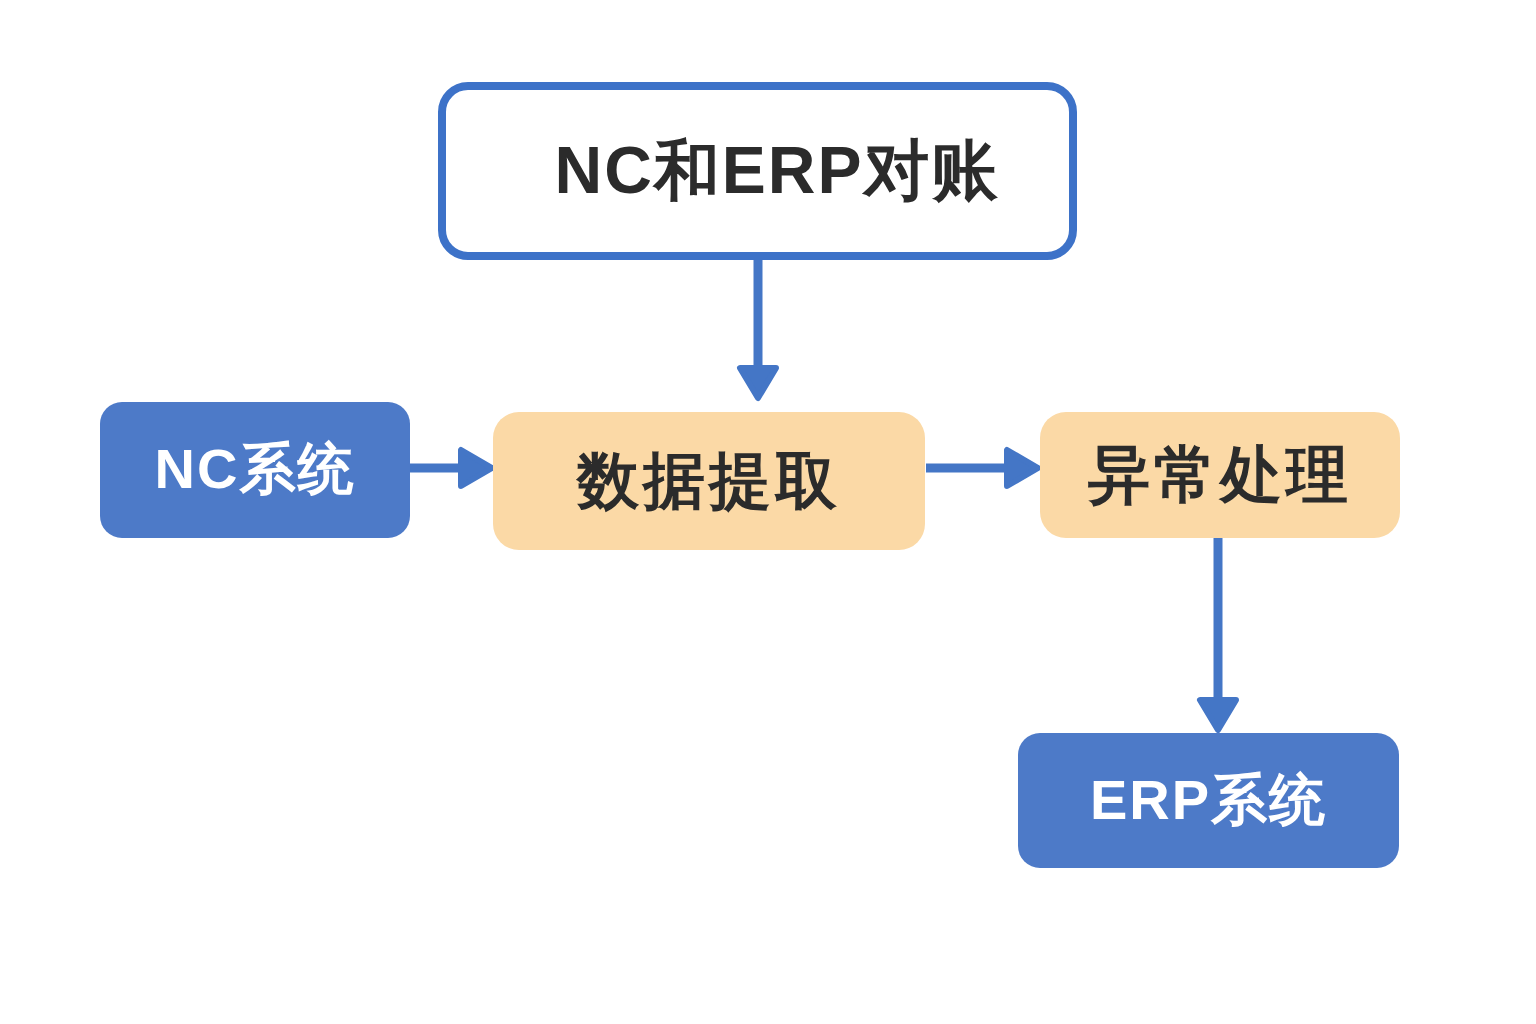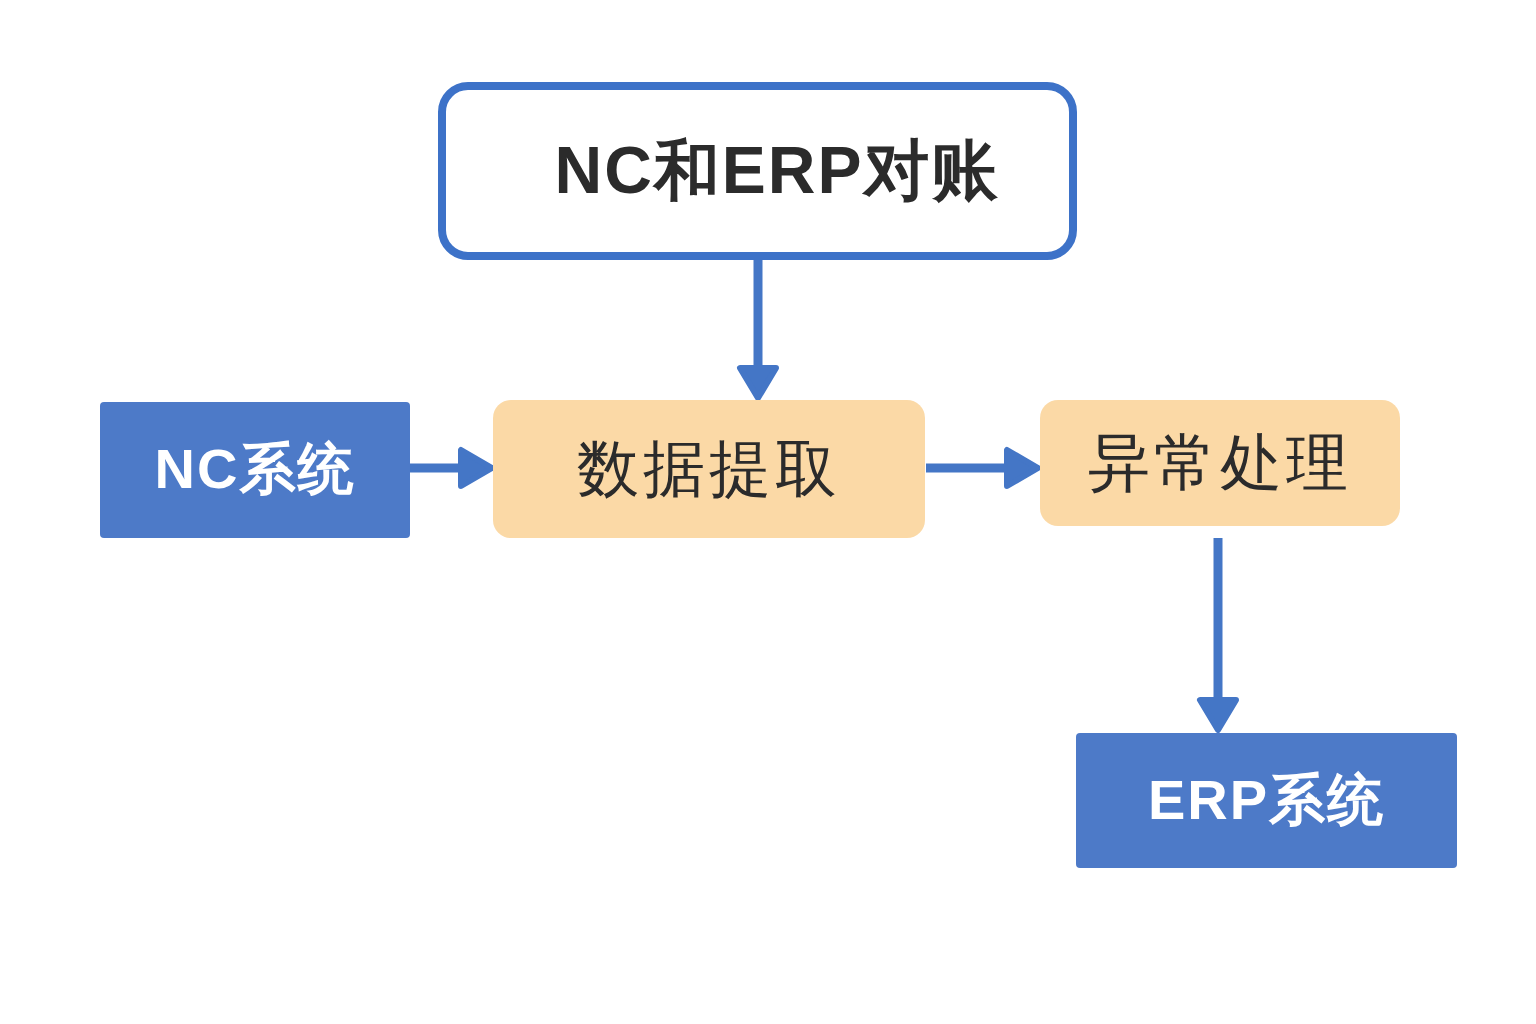--- a/index.html
+++ b/index.html
@@ -36,39 +36,40 @@
     border: 8px solid var(--outline-blue);
     border-radius: 30px;
     color: var(--text-dark);
     font-size: 66px;
     font-weight: 600;
     letter-spacing: 2px;
     padding-left: 39px;
   }
   .node-blue {
     background: var(--node-blue);
-    border-radius: 4px;
+    border-radius: 22px;
     color: var(--text-light);
     font-size: 56px;
     font-weight: 700;
     letter-spacing: 2px;
   }
   .node-orange {
     background: var(--node-orange);
-    border-radius: 18px;
+    border-radius: 26px;
     color: var(--text-dark);
     font-size: 62px;
-    font-weight: 400;
+    font-weight: 700;
     letter-spacing: 4px;
+    margin-top: 12px;
   }
   #node-reconciliation   { left: 438px;  top: 82px;  width: 639px; height: 178px; }
   #node-nc-system        { left: 100px;  top: 402px; width: 310px; height: 136px; }
   #node-data-extraction  { left: 493px;  top: 400px; width: 432px; height: 138px; }
   #node-exception        { left: 1040px; top: 400px; width: 360px; height: 126px; }
-  #node-erp-system       { left: 1076px; top: 733px; width: 381px; height: 135px; }
+  #node-erp-system       { left: 1018px; top: 733px; width: 381px; height: 135px; }
   .edges-layer {
     position: absolute;
     left: 0; top: 0;
     width: 1536px; height: 1024px;
     pointer-events: none;
   }
   .edge-line {
     stroke: var(--arrow-blue);
     stroke-width: 9;
     stroke-linecap: butt;

